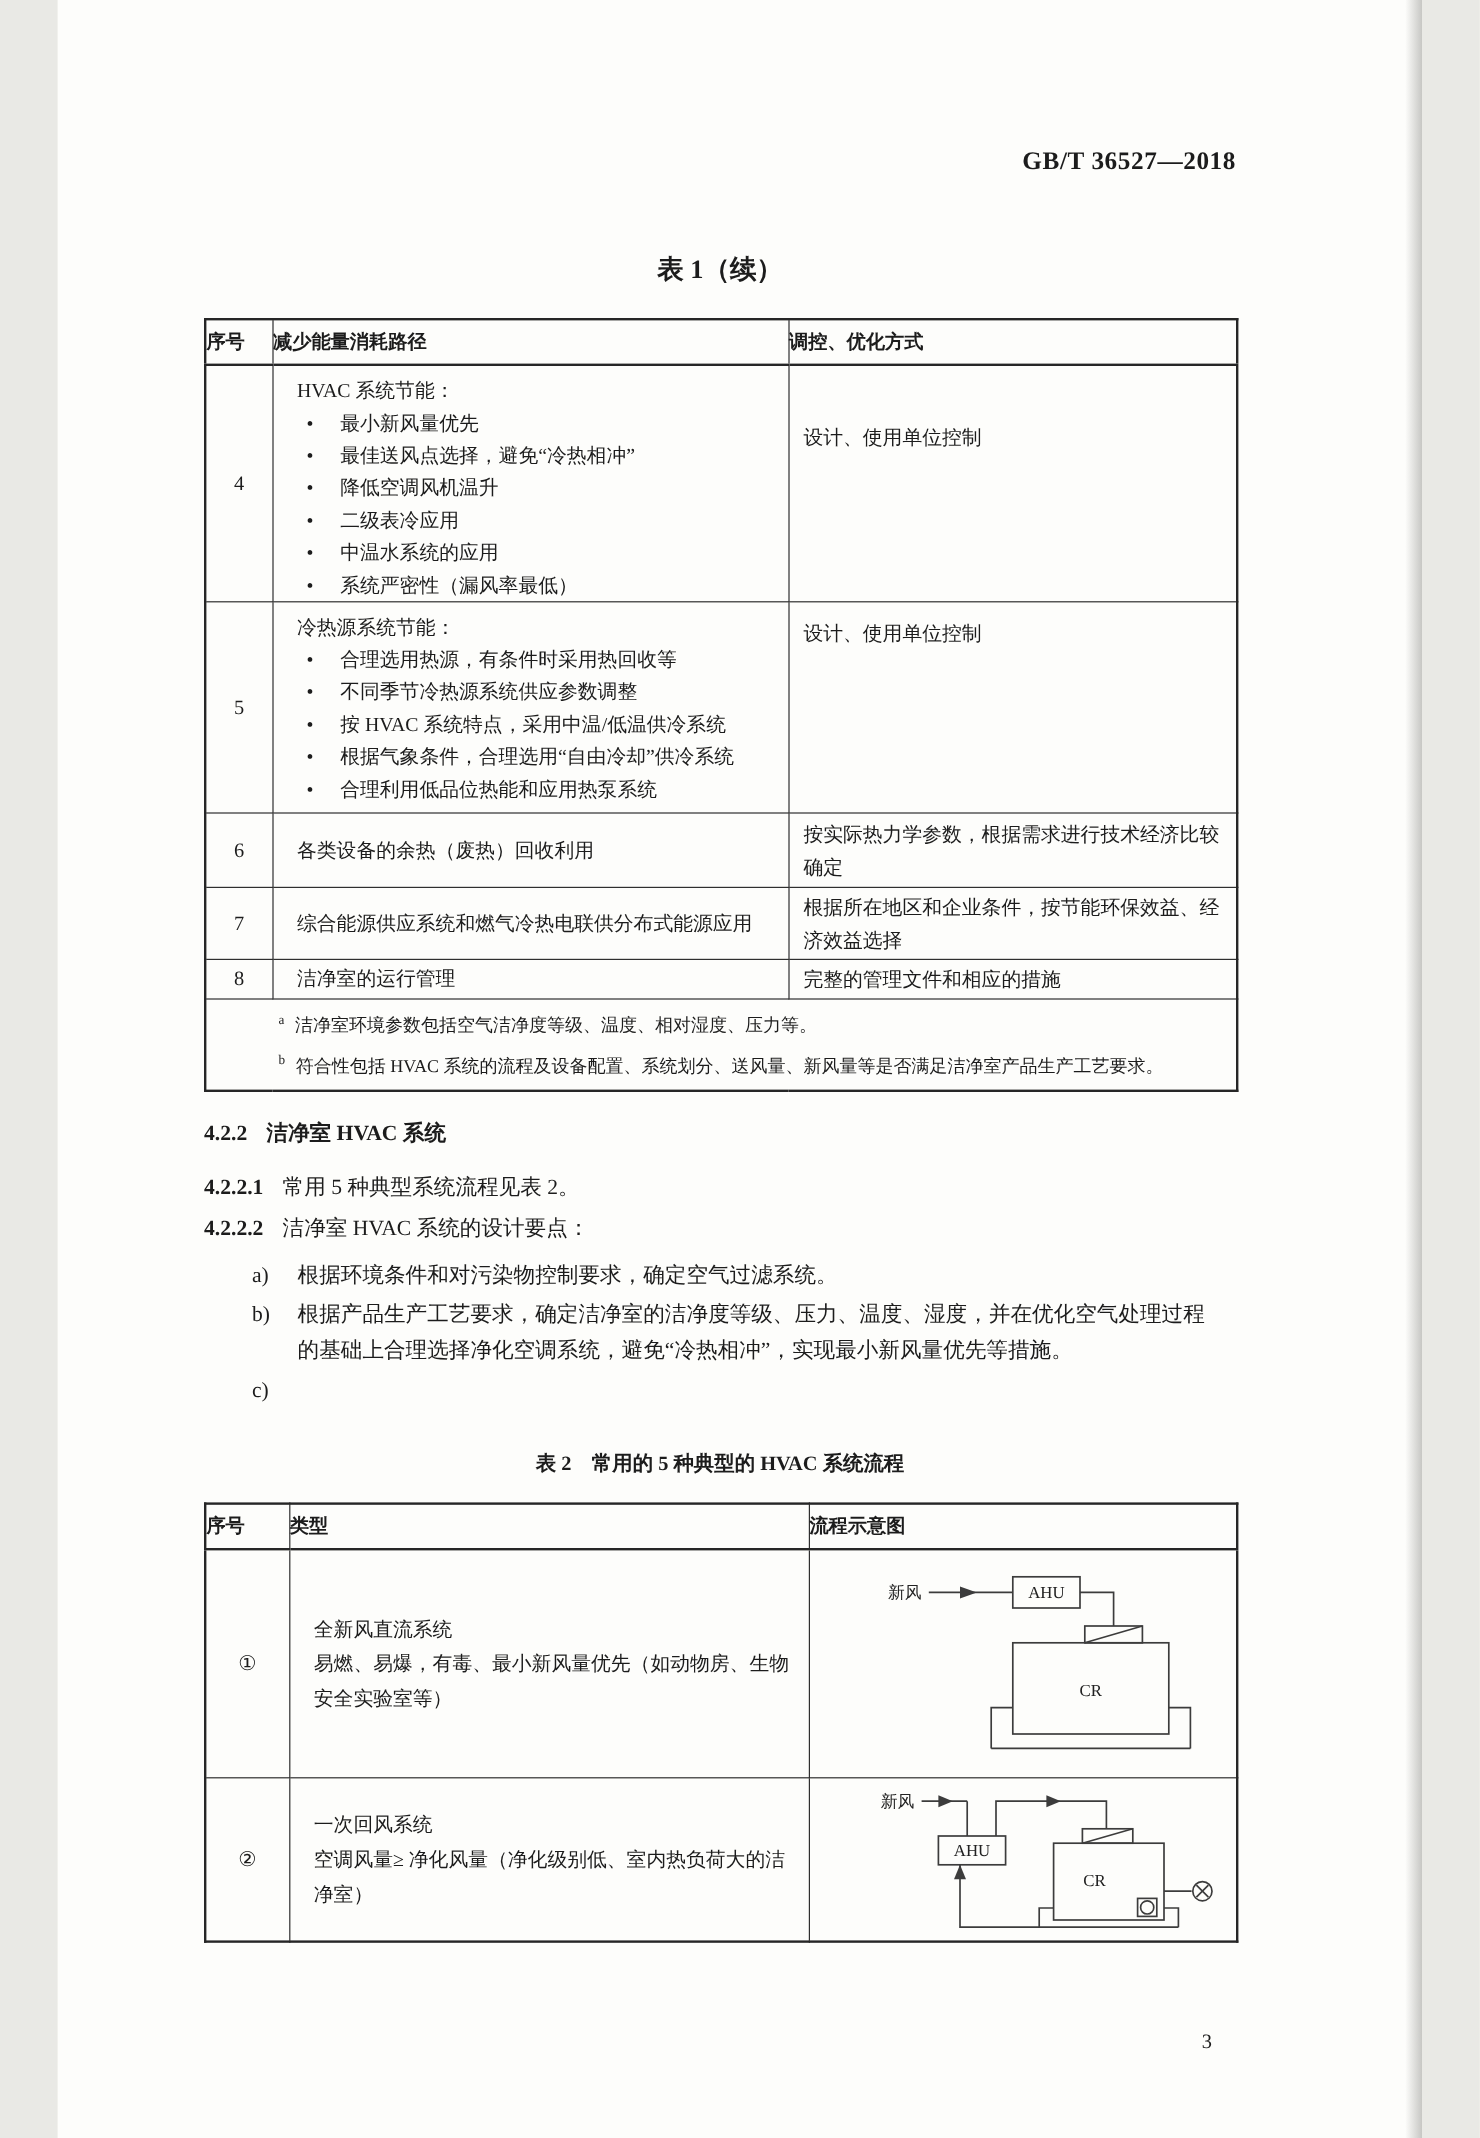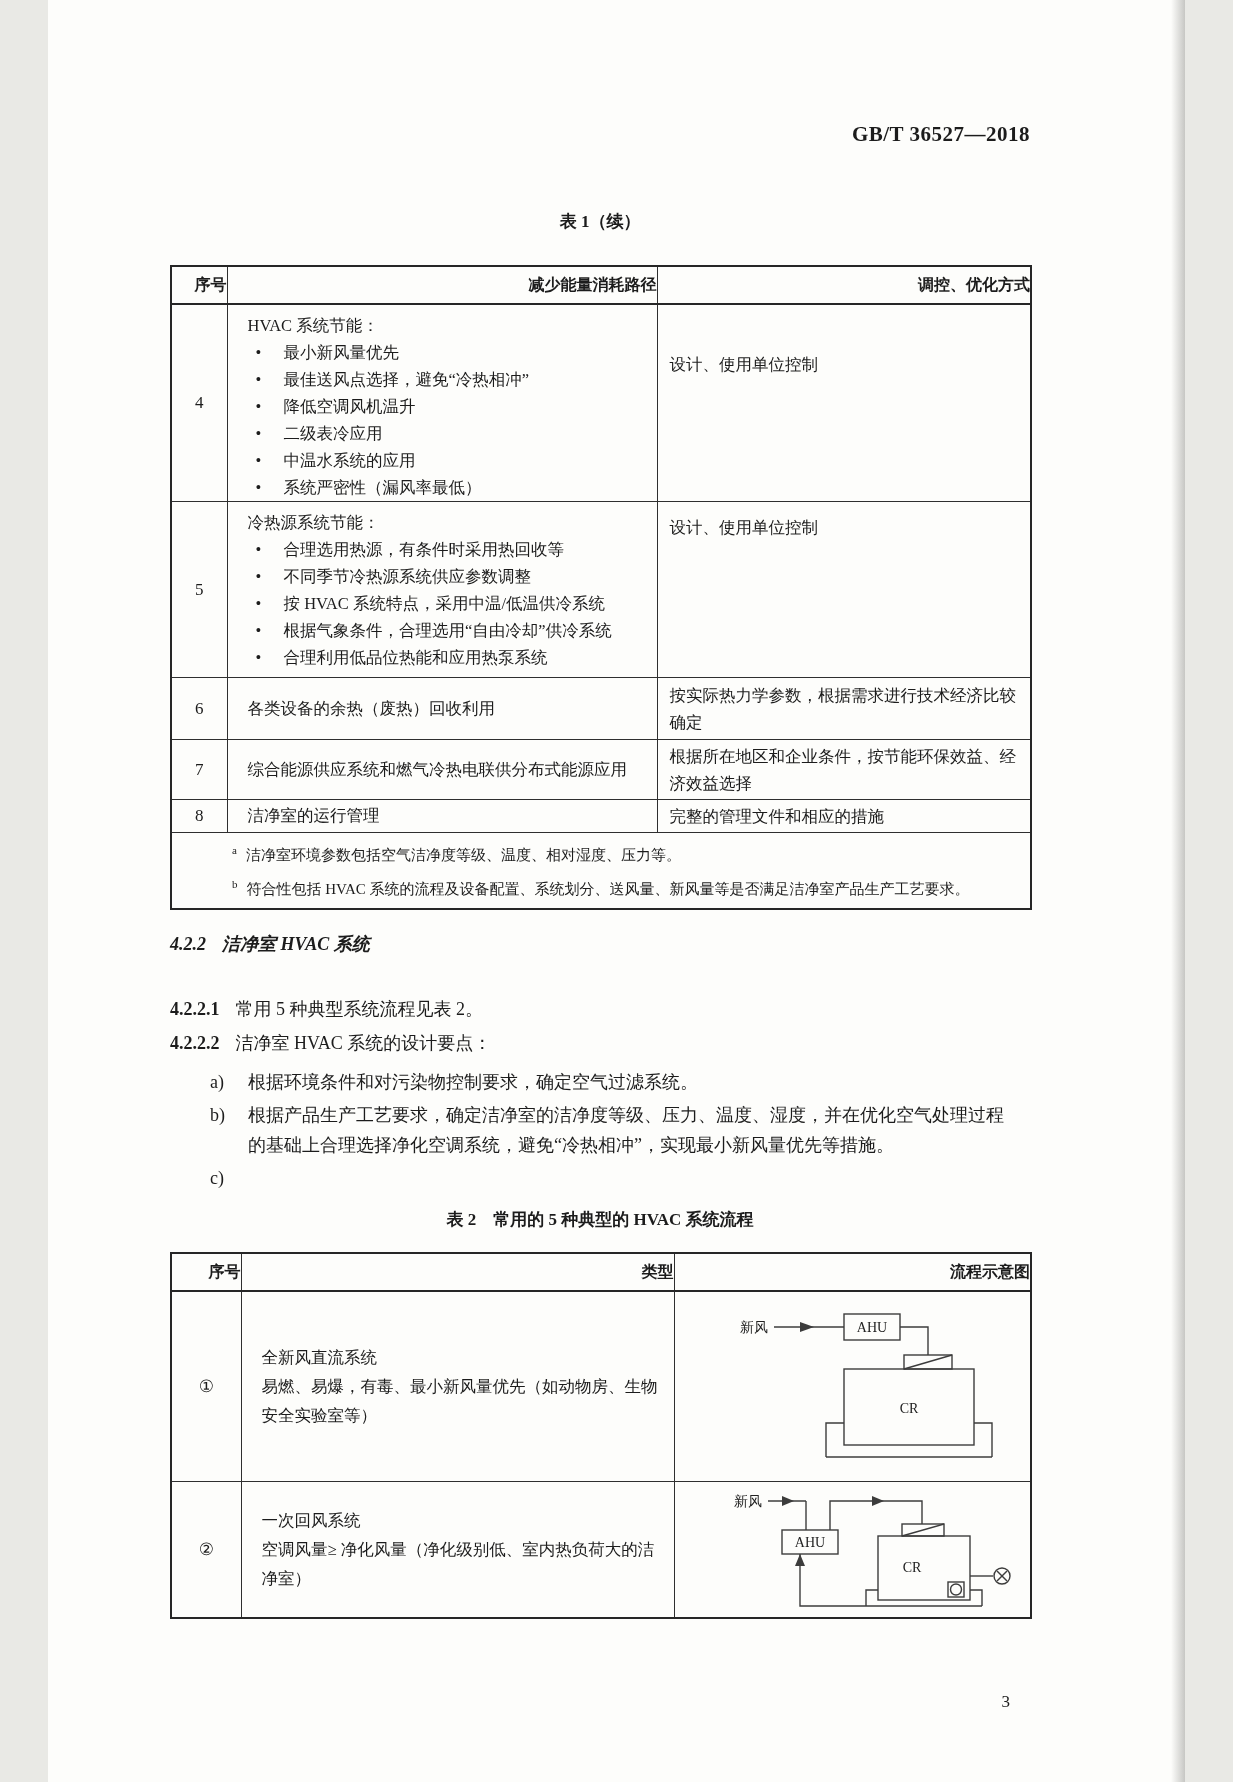--- a/index.html
+++ b/index.html
@@ -9,50 +9,50 @@
     background:#fdfdfb; color:#1c1c1c; overflow:hidden;
     font-family:"Liberation Serif","DejaVu Serif",serif;
   }
   .edge-shadow{ position:absolute; top:0; right:0; width:14px; height:100%;
     background:linear-gradient(to right, rgba(110,110,105,0), rgba(110,110,105,0.38)); }
 
   .doc-number{ position:absolute; top:122px; left:122px; width:860px;
     text-align:right; font-size:21px; font-weight:bold; letter-spacing:.5px; }
 
   .t1-title{ position:absolute; top:210px; left:122px; width:860px;
-    text-align:center; font-size:17px; font-weight:bold; }
+    text-align:center; font-size:22px; font-weight:bold; }
   .t2-title{ position:absolute; top:1208px; left:122px; width:860px;
     text-align:center; font-size:17px; font-weight:bold; }
 
   table{ border-collapse:collapse; table-layout:fixed; }
   .t1{ position:absolute; top:265px; left:122px; width:860px; border:2px solid #262626; }
   .t2{ position:absolute; top:1252px; left:122px; width:860px; border:2px solid #262626; }
   .t1 th,.t1 td,.t2 th,.t2 td{ border:1px solid #2f2f2f; }
-  th{ font-weight:bold; font-size:16px; text-align:right; vertical-align:middle;
+  th{ font-weight:bold; font-size:16px; text-align:left; vertical-align:middle;
       border-bottom:2px solid #262626 !important; }
   .t1 thead tr,.t2 thead tr{ height:38px; }
 
   td.no{ text-align:center; vertical-align:middle; font-size:17px; }
   td.path{ font-size:16.5px; padding:0 10px 0 20px; vertical-align:middle; line-height:26px; }
   tr.r4 td.path, tr.r5 td.path{ vertical-align:top; padding-top:7px; }
   .ptitle{ line-height:27px; }
   ul.blist{ list-style:none; }
   ul.blist li{ line-height:27px; padding-left:36px; position:relative; }
   ul.blist li::before{ content:"•"; position:absolute; left:8px; }
   td.meth{ font-size:16.5px; padding:0 12px; vertical-align:middle; line-height:27px; }
   tr.r4 td.meth{ vertical-align:top; padding-top:46px; }
   tr.r5 td.meth{ vertical-align:top; padding-top:12px; }
   tr.r4{ height:196px; } tr.r5{ height:176px; } tr.r6{ height:62px; }
   tr.r7{ height:60px; } tr.r8{ height:33px; } tr.foot{ height:64px; }
   tr.foot td{ padding:3px 14px 4px 0; font-size:15px; }
   .fn{ line-height:29px; padding-left:60px; }
   .fn sup{ font-size:11px; margin-right:9px; }
 
   .sec{ position:absolute; top:932px; left:122px; width:880px; font-size:18px; }
-  .h422{ font-weight:bold; line-height:24px; margin-bottom:41px;font-style:italic; }
+  .h422{ font-weight:bold; line-height:24px; margin-bottom:21px; }
   .num{ font-weight:bold; margin-right:16px; }
   .p{ line-height:24px; margin-bottom:10px; }
   .items{ margin-top:12px; }
   .item{ display:flex; line-height:30px; margin-bottom:3px; padding-left:40px; }
   .item .m{ width:38px; flex:none; }
   .item .t{ width:760px; }
 
   .t2 td.type{ font-size:16.5px; padding:0 14px 0 20px; vertical-align:middle; }
   .t2 .ptitle,.t2 .pdesc{ line-height:29px; }
   .t2 tr.tr1{ height:190px; } .t2 tr.tr2{ height:137px; }

